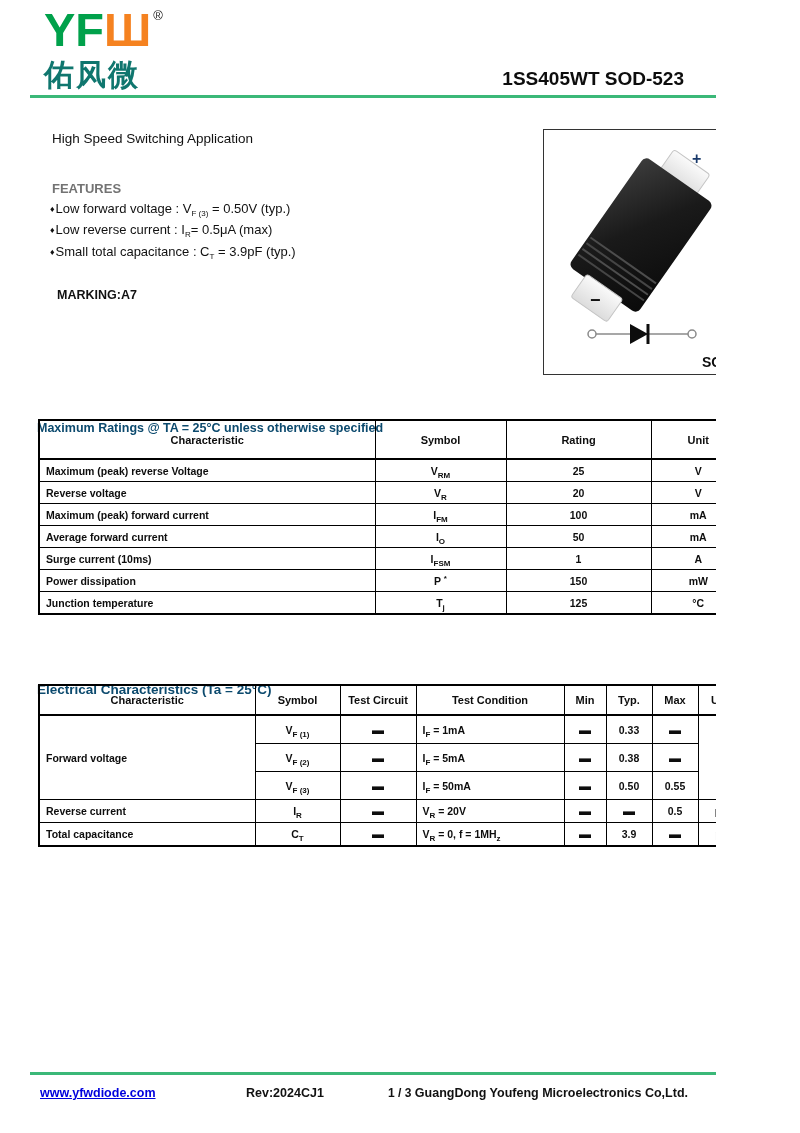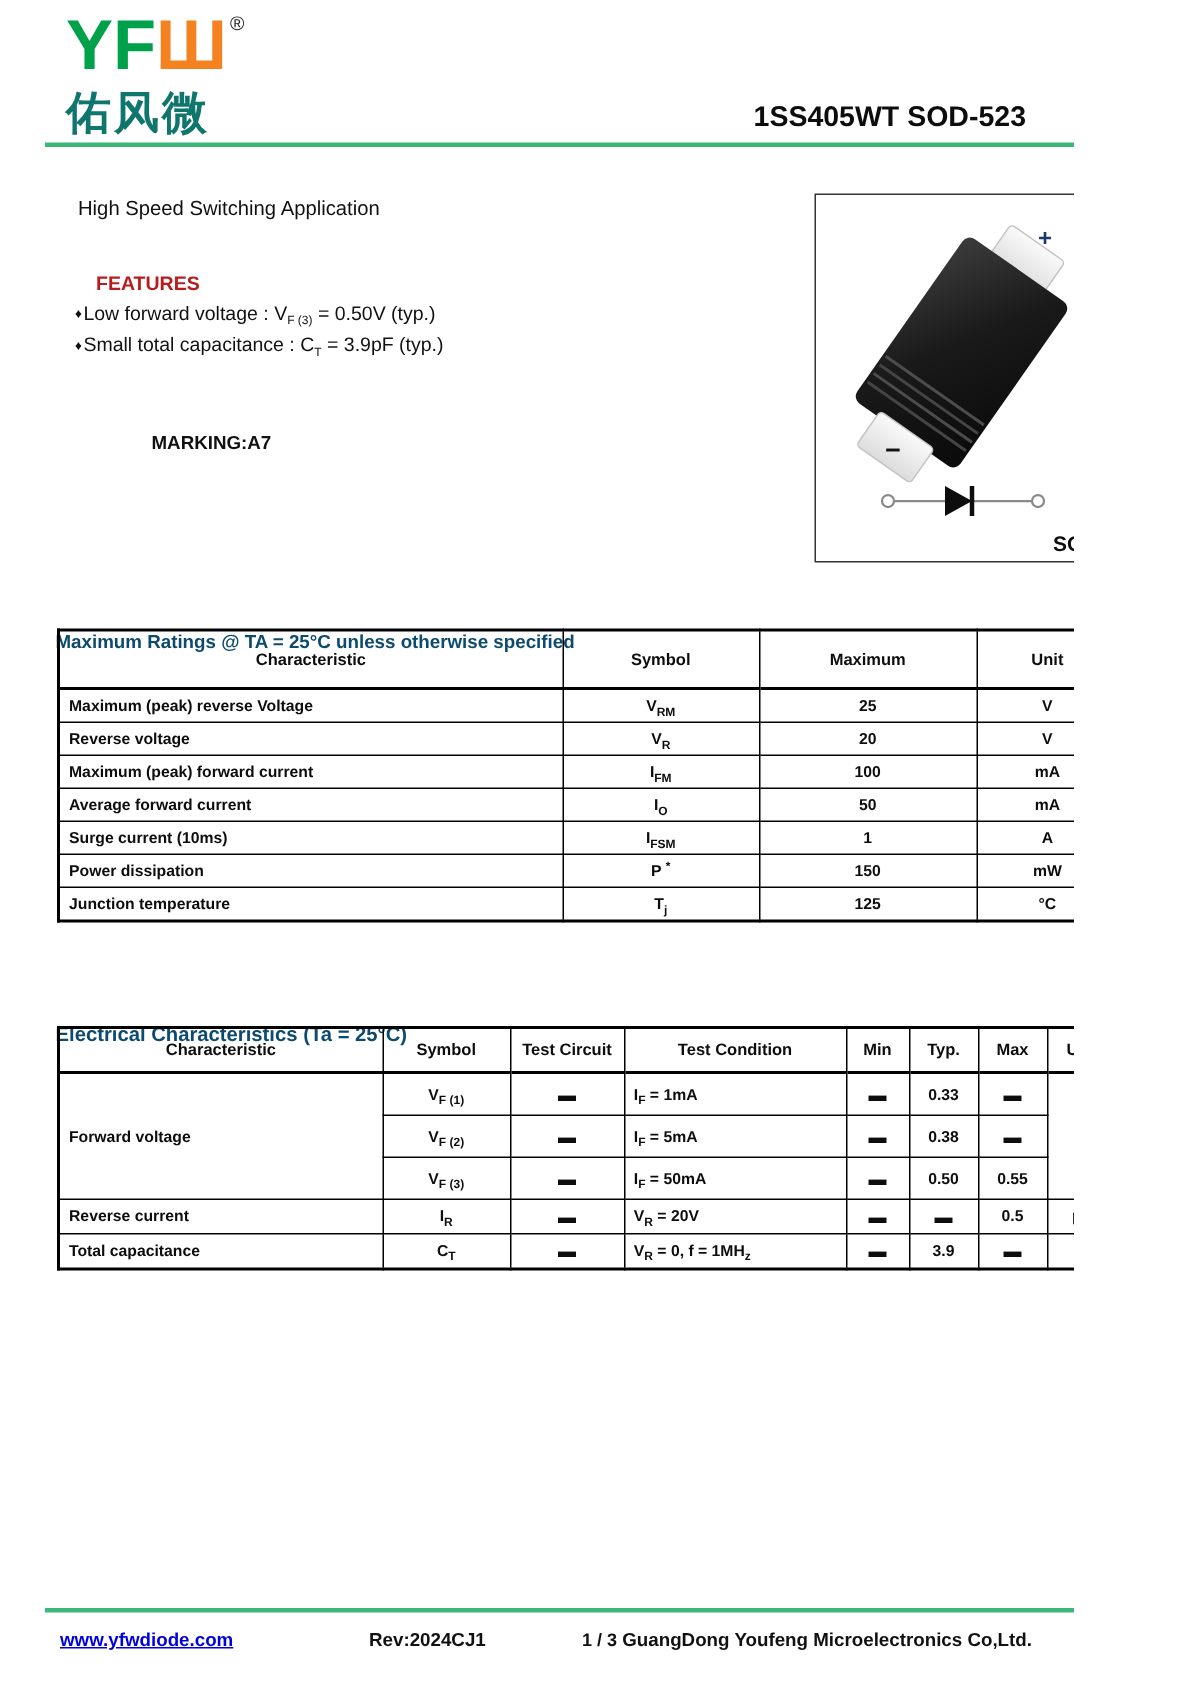--- a/index.html
+++ b/index.html
@@ -13,24 +13,24 @@
   .logo-w{color:#f58220;}
   .logo-reg{font-size:13px;color:#222;position:relative;top:-26px;left:2px;font-weight:400;}
   .logo-cn{font-size:30px;font-weight:700;color:#0f766e;letter-spacing:2px;margin-top:1px;}
   .part-title{position:absolute;top:68px;right:32px;font-size:19px;font-weight:700;color:#0d0d0d;}
   .rule{position:absolute;left:30px;width:741px;height:3px;background:#3bb878;}
   .rule-top{top:95px;}
   .rule-bottom{top:1072px;}
 
   
   .app-line{position:absolute;left:52px;top:131px;font-size:13.5px;}
-  .features-title{position:absolute;left:64px;top:181px;font-size:13px;font-weight:700;color:#b91c1c;}
+  .features-title{position:absolute;left:52px;top:181px;font-size:13px;font-weight:700;color:#737373;}
   .features{position:absolute;left:50px;top:199px;font-size:13px;line-height:19.3px;}
   .feature .bullet{font-size:9px;position:relative;top:-1px;margin-right:1px;}
-  .marking{position:absolute;left:57px;top:288px;font-size:12.5px;font-weight:700;margin-left:44px;}
+  .marking{position:absolute;left:57px;top:288px;font-size:12.5px;font-weight:700;}
 
   
   .package-box{position:absolute;left:543px;top:129px;width:227px;height:244px;
                border:1.5px solid #333;background:#fff;}
 
   
   .sb{font-size:8px;vertical-align:baseline;position:relative;top:3px;font-weight:inherit;}
   .sp{font-size:8px;vertical-align:baseline;position:relative;top:-4px;font-weight:inherit;}
 
   
@@ -69,20 +69,21 @@
     <div class="logo-row"><span class="logo-yf">YF</span><span class="logo-w">Ш</span><span class="logo-reg">®</span></div>
     <div class="logo-cn">佑风微</div>
   </div>
   <div class="part-title">1SS405WT SOD-523</div>
   <div class="rule rule-top"></div>
 
   <div class="app-line">High Speed Switching Application</div>
   <div class="features-title">FEATURES</div>
   <div class="features">
     <div class="feature"><span class="bullet">♦</span><span><span>Low forward voltage : V</span><sub class="sb">F (3)</sub><span> = 0.50V (typ.)</span></span></div>
+    <div class="feature"><span class="bullet">♦</span><span><span>Low reverse current : I</span><sub class="sb">R</sub><span>= 0.5μA (max)</span></span></div>
     <div class="feature"><span class="bullet">♦</span><span><span>Small total capacitance : C</span><sub class="sb">T</sub><span> = 3.9pF (typ.)</span></span></div>
   </div>
   <div class="marking">MARKING:A7</div>
 
   <div class="package-box">
     <svg width="227" height="244" viewBox="0 0 227 244">
       <defs>
         <linearGradient id="bodyGrad" x1="0" y1="0" x2="1" y2="1">
           <stop offset="0" stop-color="#3c3c3c"></stop>
           <stop offset="0.45" stop-color="#1a1a1a"></stop>
@@ -120,21 +121,21 @@
     <colgroup>
         <col style="width:336px">
         <col style="width:131px">
         <col style="width:145px">
         <col style="width:95px">
       </colgroup>
     <tbody>
         <tr>
       <th>Characteristic</th>
       <th>Symbol</th>
-      <th>Maximum</th>
+      <th>Rating</th>
       <th>Unit</th>
     </tr>
     <tr>
       <td class="tl">Maximum (peak) reverse Voltage</td>
       <td><span>V</span><sub class="sb">RM</sub></td>
       <td>25</td>
       <td>V</td>
     </tr>
     <tr>
       <td class="tl">Reverse voltage</td>

